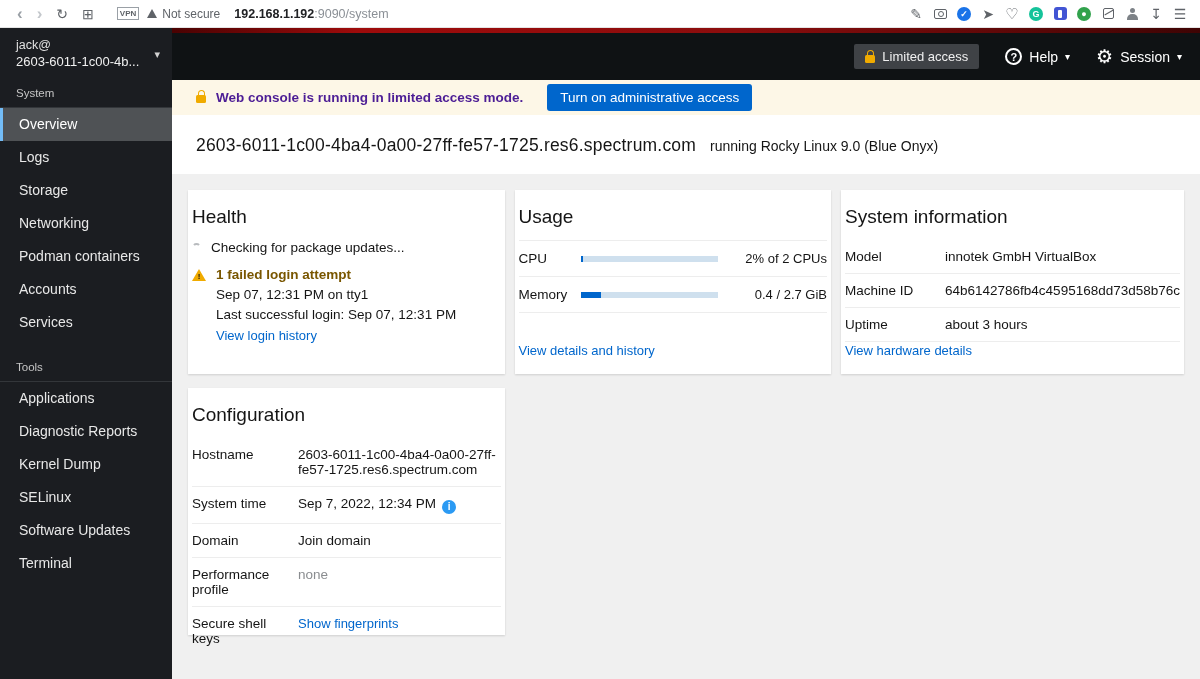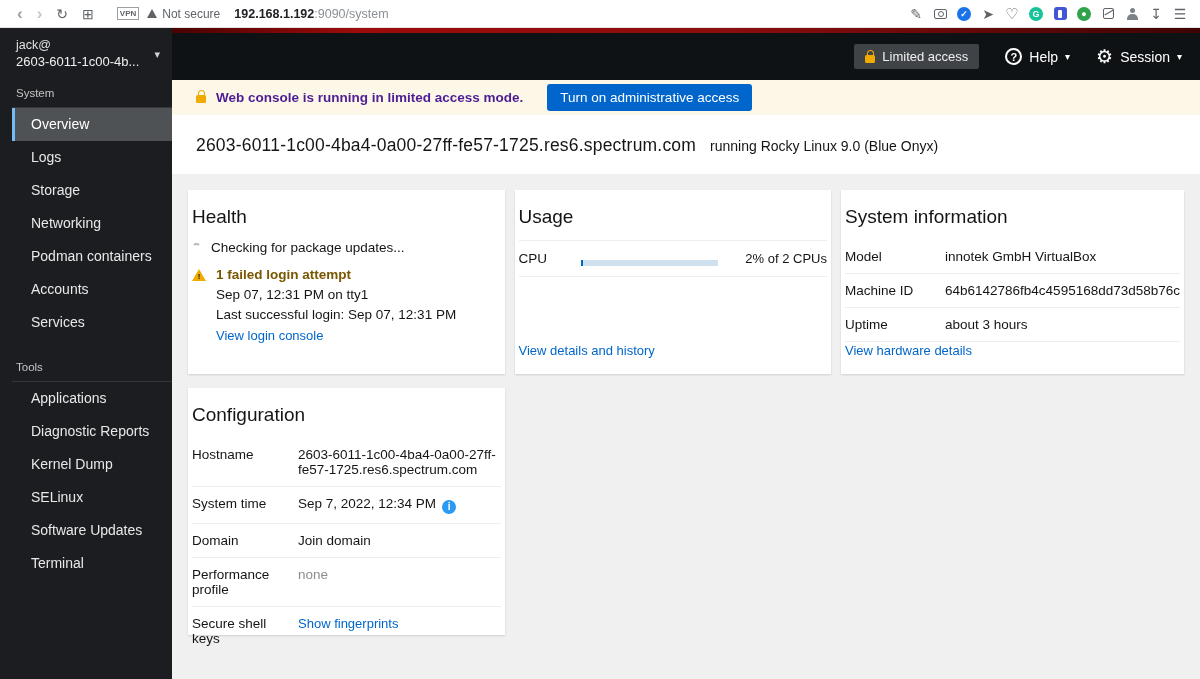--- a/index.html
+++ b/index.html
@@ -38,21 +38,21 @@
   .host-switcher { padding:10px 12px 8px 16px; display:flex; align-items:flex-start; cursor:pointer; }
   .host-lines { flex:1; min-width:0; }
   .host-user { font-size:12.5px; color:#e0e0e0; }
   .host-name { font-size:13px; color:#f0f0f0; margin-top:2px; white-space:nowrap; }
   .caret { color:#d2d2d2; font-size:11px; margin-left:4px; margin-top:10px; }
   .search-box { margin:8px 16px 14px 16px; background:#121519; height:27px; display:flex; align-items:center; padding:0 8px; cursor:text; }
   .mag { width:8px; height:8px; border:2px solid #fff; border-radius:50%; position:relative; margin-right:8px; flex-shrink:0; }
   .mag::after { content:""; position:absolute; left:6px; top:6px; width:5px; height:2px; background:#fff; transform:rotate(45deg); transform-origin:left top; }
   .search-text { font-size:13.5px; color:#ffffff; }
   .nav-section-title { font-size:11.5px; color:#c5c5c5; padding:10px 16px 8px 16px; }
-  .nav-list { list-style:none; border-top:1px solid #33363a;margin-left:12px; }
+  .nav-list { list-style:none; border-top:1px solid #33363a; }
   .nav-item { font-size:14px; color:#e8e8e8; padding:8px 16px 9px 16px; cursor:pointer; border-left:3px solid transparent; }
   .nav-item.selected { background:#4f5255; color:#fff; border-left:3px solid #73bcf7; }
   .nav-gap { height:12px; }
 
   
   .accent-strip { height:5px; background:linear-gradient(to right,#4a0202,#9e0b0b 18%,#8b0d0d 55%,#3f0404 100%); }
   .masthead { height:47px; background:#0f1214; display:flex; align-items:center; justify-content:flex-end; padding:0 18px; gap:26px; }
   .limited-chip { background:#3f4246; color:#f0f0f0; font-size:13px; padding:5px 11px; border-radius:2px; display:flex; align-items:center; gap:7px; cursor:pointer; }
   .lock { width:10px; height:8px; background:#f0ab00; border-radius:1.5px; position:relative; margin-top:4px; }
   .lock::before { content:""; position:absolute; left:1.5px; top:-5px; width:7px; height:6px; border:1.8px solid #f0ab00; border-bottom:none; border-radius:4px 4px 0 0; box-sizing:border-box; }
@@ -83,21 +83,21 @@
 
   
   .health-item { display:flex; gap:10px; font-size:13.5px; color:#151515; margin-bottom:12px; }
   .spinner { width:9px; height:9px; border:2px solid transparent; border-top:2px solid #b8bbbe; border-radius:50%; margin-top:3px; flex-shrink:0; }
   .tri-warn { width:14px; height:12px; background:#f0ab00; clip-path:polygon(50% 0,100% 100%,0 100%); position:relative; flex-shrink:0; margin-top:2px; display:flex; align-items:flex-end; justify-content:center; color:#151515; font-size:8px; font-weight:bold; }
   .alert-title { font-size:13.5px; font-weight:bold; color:#795600; }
   .alert-line { font-size:13.5px; color:#151515; margin-top:5px; }
   .health-link { margin-top:6px; display:inline-block; }
 
   
-  .usage-row { display:flex; align-items:flex-end; padding:10px 0; border-bottom:1px solid #ededed; font-size:13.5px; color:#151515; }
+  .usage-row { display:flex; align-items:center; padding:10px 0; border-bottom:1px solid #ededed; font-size:13.5px; color:#151515; }
   .usage-row:first-of-type { border-top:1px solid #ededed; }
   .usage-label { width:62px; flex-shrink:0; }
   .bar-track { flex:1; height:6px; background:#cfe0ee; margin-right:14px; }
   .bar-fill { height:6px; background:#0066cc; }
   .usage-value { width:95px; text-align:right; flex-shrink:0; font-size:13px; }
 
   
   .info-row { display:flex; padding:9px 0; border-bottom:1px solid #ededed; font-size:13.5px; }
   .info-row.last { border-bottom:none; }
   .info-label { width:82px; flex-shrink:0; color:#151515; margin-right:18px; }
@@ -218,34 +218,41 @@
         <div class="health-item">
           <span class="spinner"></span>
           <span>Checking for package updates...</span>
         </div>
         <div class="health-item" style="margin-bottom:0;">
           <span class="tri-warn">!</span>
           <div>
             <div class="alert-title">1 failed login attempt</div>
             <div class="alert-line">Sep 07, 12:31 PM on tty1</div>
             <div class="alert-line">Last successful login: Sep 07, 12:31 PM</div>
-            <a class="link health-link">View login console</a>
+            <a class="link health-link">View login history</a>
           </div>
         </div>
       </section>
 
       <section class="card h184">
         <h2 class="card-title">Usage</h2>
         <div class="usage-row">
           <span class="usage-label">CPU</span>
           <span class="bar-track">
               <span class="bar-fill" style="width: 2%; display: block;"></span>
             </span>
           <span class="usage-value">2% of 2 CPUs</span>
         </div>
+        <div class="usage-row">
+          <span class="usage-label">Memory</span>
+          <span class="bar-track">
+              <span class="bar-fill" style="width: 15%; display: block;"></span>
+            </span>
+          <span class="usage-value">0.4 / 2.7 GiB</span>
+        </div>
         <a class="link bottom-link">View details and history</a>
       </section>
 
       <section class="card h184">
         <h2 class="card-title">System information</h2>
         <div class="info-row">
           <span class="info-label">Model</span>
           <span class="info-value">innotek GmbH VirtualBox</span>
         </div>
         <div class="info-row">

